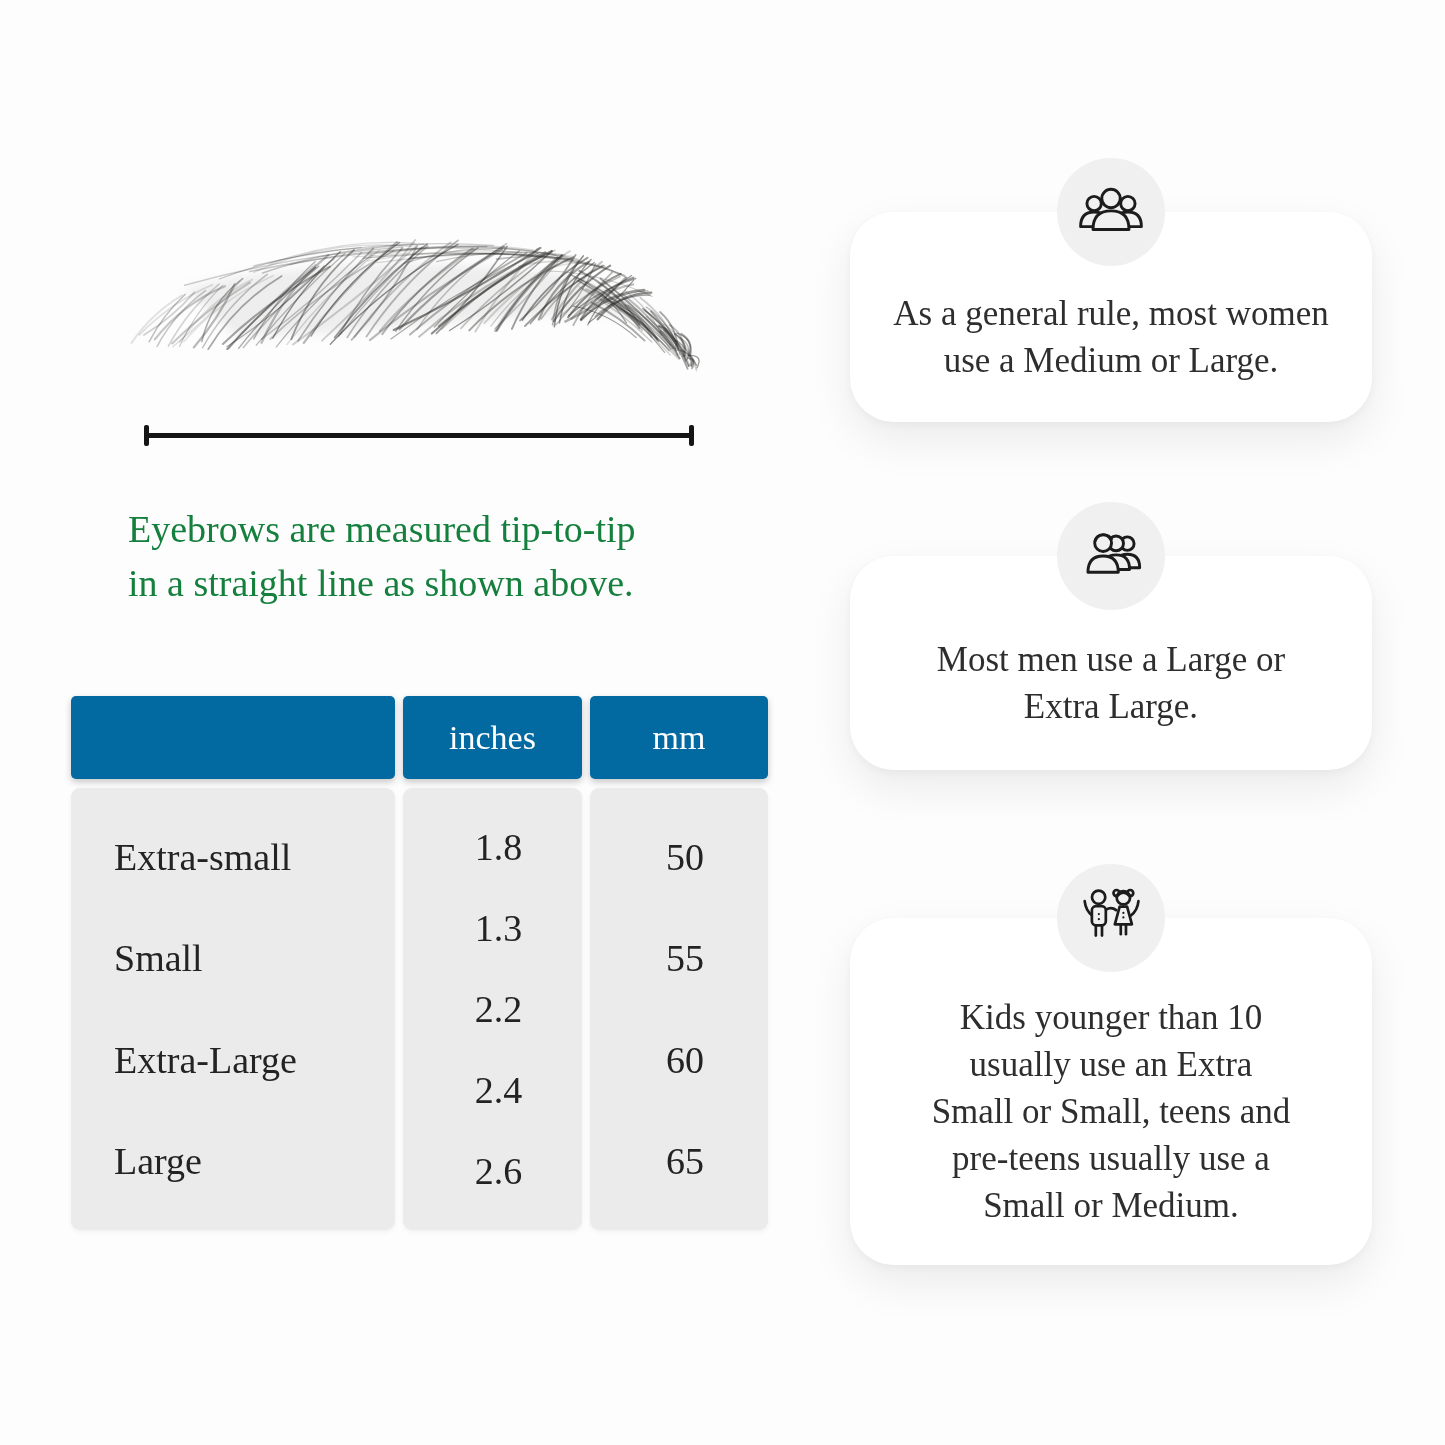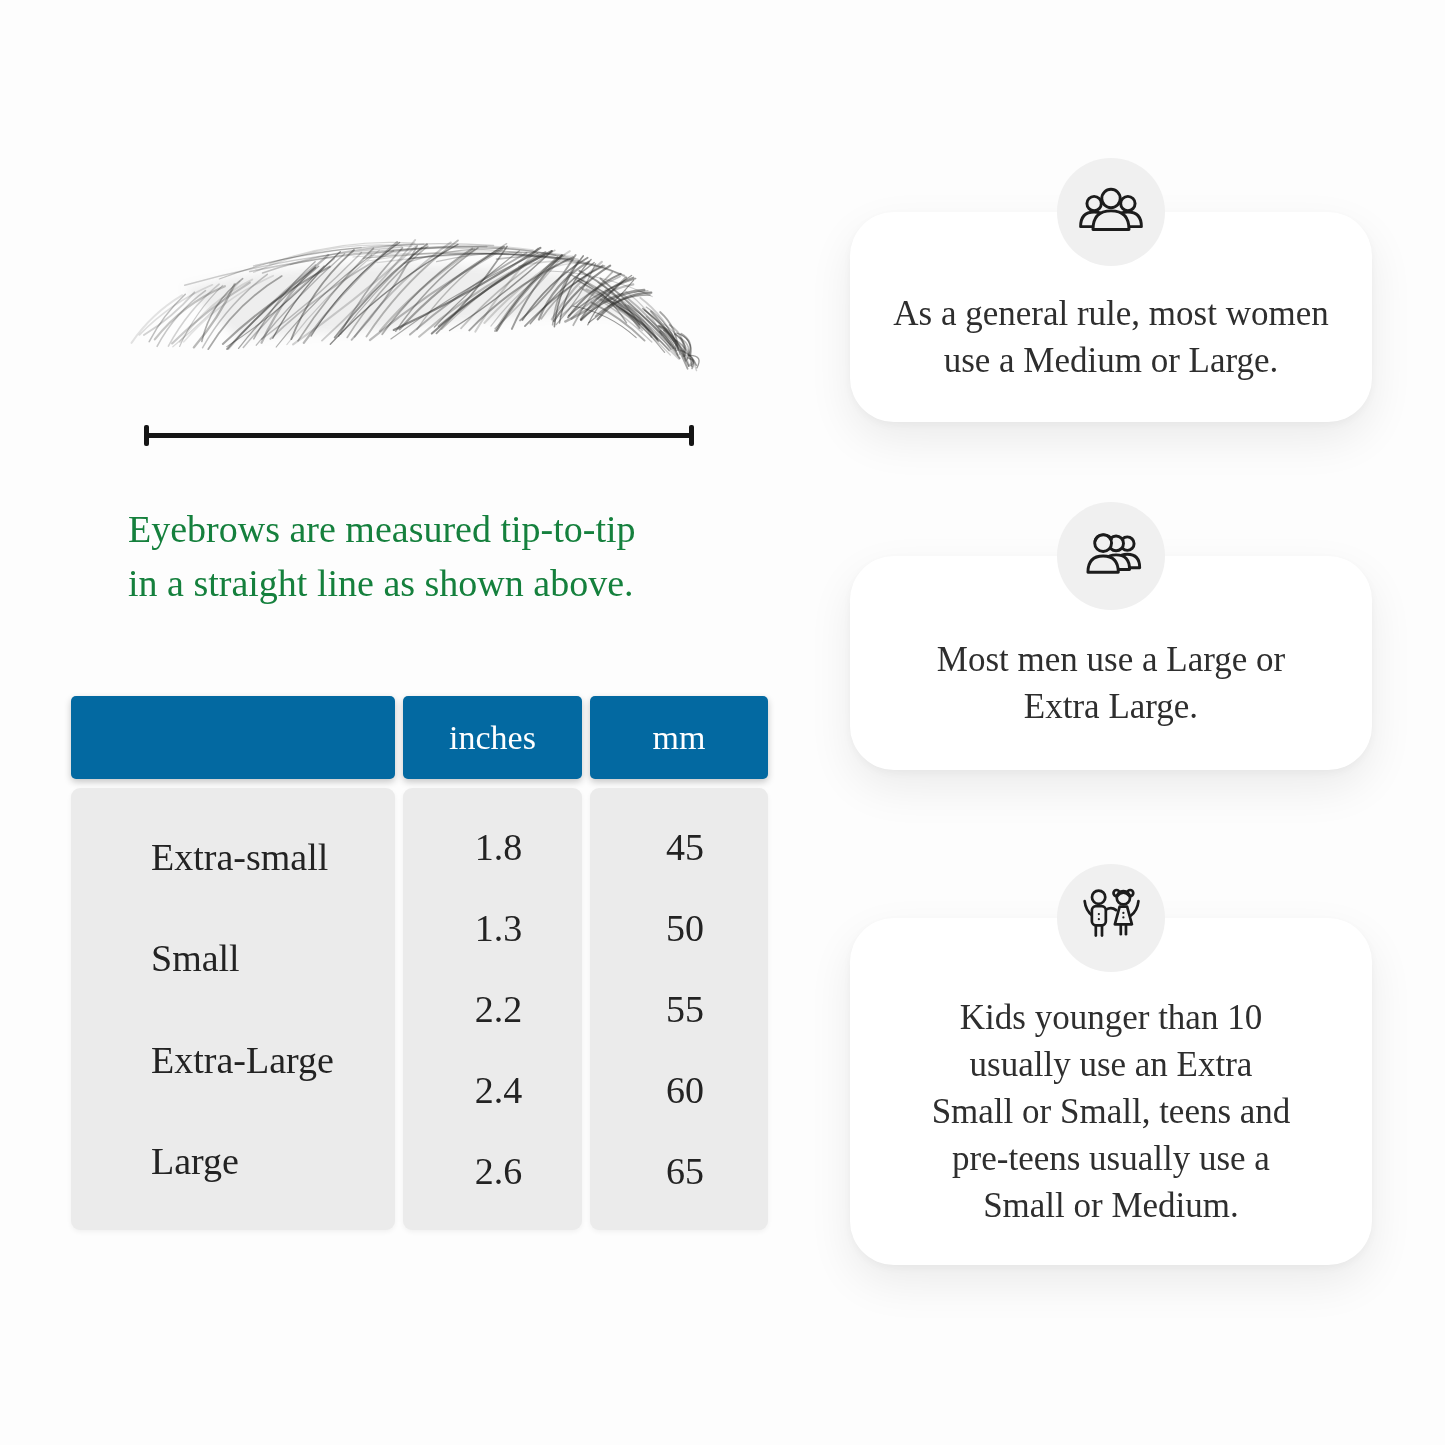--- a/index.html
+++ b/index.html
@@ -28,21 +28,21 @@
     display:flex;align-items:center;justify-content:center;
     font-size:34px;box-shadow:0 3px 7px rgba(0,0,0,.22);
   }
   .tbody{margin-top:9px;}
   .tcol{
     background:#ebebeb;border-radius:9px;height:442px;box-sizing:border-box;
     padding:18px 0;display:flex;flex-direction:column;
     box-shadow:0 2px 5px rgba(0,0,0,.05);
   }
   .tcell{flex:1;display:flex;align-items:center;font-size:38px;color:#232323;}
-  .tcol-labels .tcell{padding-left:80px;}
+  .tcol-labels .tcell{padding-left:43px;}
   .tcol-num .tcell{justify-content:center;padding-left:12px;}
   
   .tip-card{
     position:absolute;left:850px;width:522px;box-sizing:border-box;
     background:#ffffff;border-radius:44px;
     box-shadow:0 3px 8px rgba(0,0,0,.035),0 18px 45px rgba(0,0,0,.075);
     display:flex;align-items:center;justify-content:center;
     padding:40px 24px 0 24px;
   }
   .tip-card.c0{top:212px;height:210px;}
@@ -263,21 +263,20 @@
         <div class="tcell">Large</div>
       </div>
       <div class="tcol tcol-num">
         <div class="tcell">1.8</div>
         <div class="tcell">1.3</div>
         <div class="tcell">2.2</div>
         <div class="tcell">2.4</div>
         <div class="tcell">2.6</div>
       </div>
       <div class="tcol tcol-num">
-        <div class="tcell">45</div>
         <div class="tcell">50</div>
         <div class="tcell">55</div>
         <div class="tcell">60</div>
         <div class="tcell">65</div>
       </div>
     </div>
   </div>
 
   <div class="tip-card c0">
     <div class="badge">

